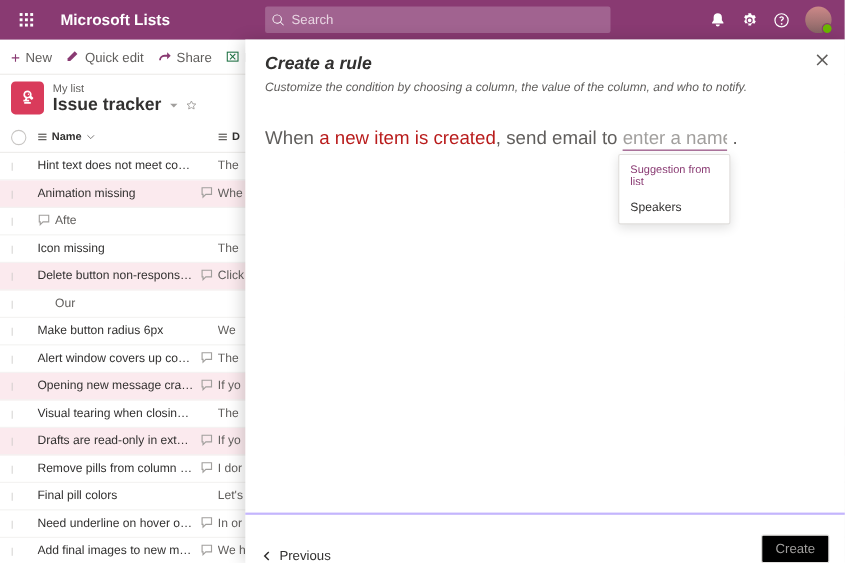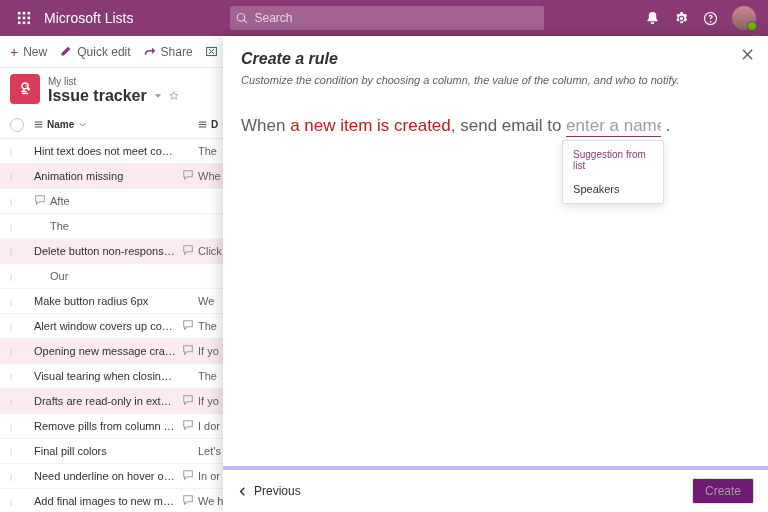--- a/index.html
+++ b/index.html
@@ -1,21 +1,21 @@
 <!DOCTYPE html>
 <html><head>
 <meta charset="utf-8">
 <style>
   * { box-sizing: border-box; margin: 0; padding: 0; font-family: "Segoe UI", -apple-system, sans-serif; }
   body { width: 768px; height: 512px; overflow: hidden; background: #fff; font-size: 12px; color: #323130; }
 
   .topbar { height: 36px; background: #893a72; display: flex; align-items: center; padding: 0 8px; color: #fff; }
   .waffle { width: 32px; display: flex; align-items: center; justify-content: center; cursor: pointer; }
   .waffle svg { width: 14px; height: 14px; fill: #fff; }
-  .app-name { font-size: 14px; font-weight: 400; margin-left: 4px; }
+  .app-name { font-size: 14px; font-weight: 700; margin-left: 15px; }
   .search-wrap { flex: 1; display: flex; justify-content: center; }
   .search { width: 314px; height: 24px; background: #a16390; border: none; border-radius: 2px; display: flex; align-items: center; padding: 0 6px; }
   .search svg { width: 13px; height: 13px; fill: #fff; margin-right: 6px; }
   .search input { background: transparent; border: none; color: #fff; font-size: 12px; outline: none; width: 100%; }
   .search input::placeholder { color: #e8d5e2; }
   .top-icons { display: flex; align-items: center; gap: 14px; margin: 0 4px; }
   .top-icons span { cursor: pointer; display: flex; }
   .top-icons svg { width: 15px; height: 15px; fill: #fff; }
   .avatar { width: 24px; height: 24px; border-radius: 50%; background: linear-gradient(#c88, #866); position: relative; }
   .avatar::after { content: ""; position: absolute; bottom: -1px; right: -1px; width: 8px; height: 8px; background: #6bb700; border: 1.5px solid #893a72; border-radius: 50%; }
@@ -60,24 +60,24 @@
   .rule-body .bold { font-weight: 400; color: #b91c1c; }
   .rule-body .after { color: #605e5c; }
   .rule-input-wrap { display: inline-block; border-bottom: 1.5px solid #893a72; min-width: 90px; position: relative; vertical-align: baseline; }
   .rule-input { border: none; font-size: 17px; color: #a19f9d; outline: none; width: 95px; background: transparent; }
   .rule-input::placeholder { color: #a19f9d; }
 
   .suggest { position: absolute; top: 24px; left: -4px; width: 102px; background: #fff; border: 1px solid #e1dfdd; border-radius: 2px; box-shadow: 0 3px 10px rgba(0,0,0,.12); font-size: 11px; }
   .suggest-head { padding: 8px 10px 4px; color: #893a72; font-size: 10px; }
   .suggest-item { padding: 8px 10px; color: #323130; cursor: pointer; }
 
-  .panel-foot { margin-top: auto; height: 46px; border-top: 4px solid #c4b5fd; display: flex; align-items: center; justify-content: space-between; padding: 0 14px; }
+  .panel-foot { margin-top: auto; height: 46px; border-top: 2px solid #c4b5fd; display: flex; align-items: flex-end; justify-content: space-between; padding: 0 14px; }
   .prev { display: flex; align-items: center; gap: 6px; font-size: 12px; color: #323130; cursor: pointer; }
   .prev svg { width: 11px; height: 11px; fill: none; stroke: #323130; stroke-width: 1.5; }
-  .create-btn { padding: 5px 12px; border: 1px solid #e1dfdd; background: #701a75; color: #a19f9d; font-size: 12px; border-radius: 2px; cursor: default; }
+  .create-btn { padding: 5px 12px; border: 1px solid #e1dfdd; background: #000000; color: #a19f9d; font-size: 12px; border-radius: 2px; cursor: default; }
 </style>
 </head>
 <body>
 
 <div class="topbar">
   <span class="waffle">
     <svg viewBox="0 0 16 16">
         <rect x="1" y="1" width="3" height="3"></rect>
         <rect x="6.5" y="1" width="3" height="3"></rect>
         <rect x="12" y="1" width="3" height="3"></rect>
@@ -203,20 +203,21 @@
     </div>
     <div class="row">
       <span class="tick">|</span>
       <span class="comment"><svg viewBox="0 0 14 14">
           <path d="M2 2h10v7H6l-3 3V9H2z"></path>
         </svg></span>
       <span class="desc">Afte</span>
     </div>
     <div class="row">
       <span class="tick">|</span>
+      <span class="name">Icon missing</span>
       <span class="comment"></span>
       <span class="desc">The</span>
     </div>
     <div class="row hi">
       <span class="tick">|</span>
       <span class="name">Delete button non-responsive</span>
       <span class="comment"><svg viewBox="0 0 14 14">
           <path d="M2 2h10v7H6l-3 3V9H2z"></path>
         </svg></span>
       <span class="desc">Click</span>

